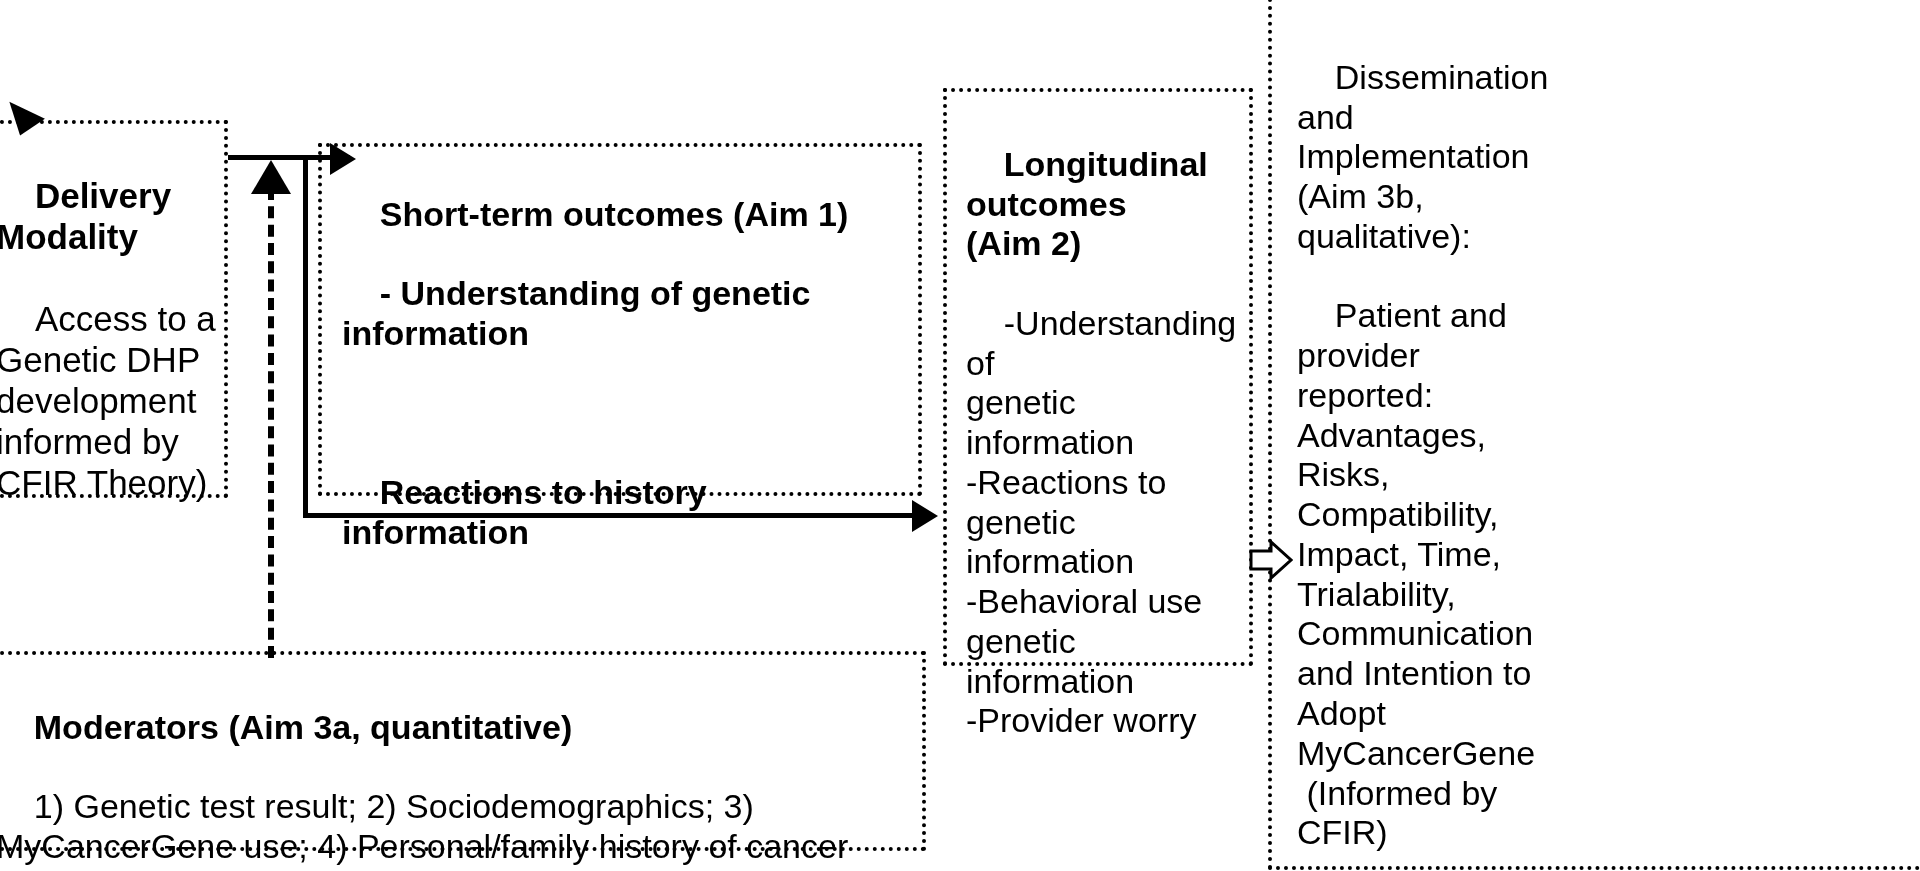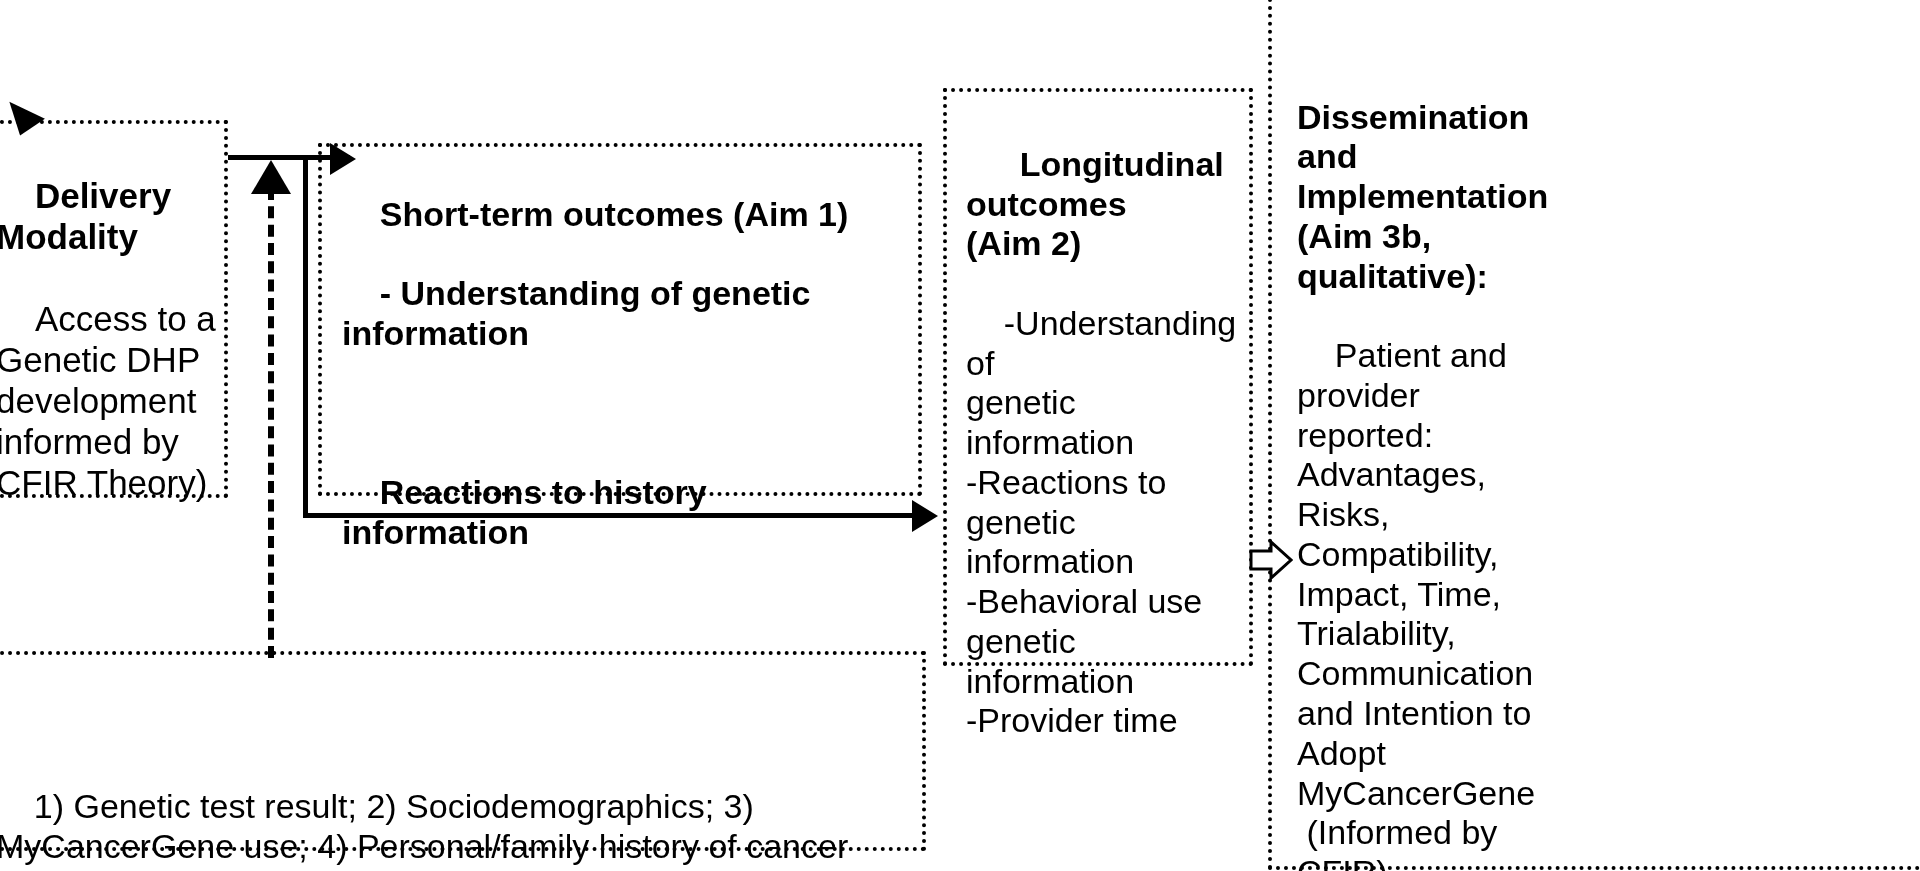--- a/index.html
+++ b/index.html
@@ -66,36 +66,36 @@
     top: 88px;
     width: 310px;
     height: 578px;
   }
   #long-text {
     left: 966px;
     top: 105px;
     width: 280px;
     font-size: 34px;
   }
-  #long-text .b { font-weight: bold; margin-left: 16px; }
+  #long-text .b { font-weight: bold; }
 
   
   #dissem-box {
     left: 1268px;
     top: -10px;
     width: 700px;
     height: 880px;
   }
   #dissem-text {
     left: 1297px;
     top: 18px;
     width: 260px;
     font-size: 34px;
   }
-  #dissem-text .b { font-weight: bold; }
+  #dissem-text .b { font-weight: normal; }
 
   
   #moderators-box {
     left: -40px;
     top: 651px;
     width: 966px;
     height: 200px;
   }
   #moderators-text {
     left: -4px;
@@ -196,21 +196,21 @@
 (Aim 2)</span><br>
     <span>-Understanding of
 genetic
 information
 -Reactions to
 genetic
 information
 -Behavioral use
 genetic
 information
--Provider time</span>
+-Provider worry</span>
   </div>
 
   <div class="txt" id="dissem-text">
     <span class="b">Dissemination
 and
 Implementation
 (Aim 3b,
 qualitative):</span><br>
     <span>Patient and
 provider reported:
@@ -221,18 +221,18 @@
 Trialability,
 Communication
 and Intention to
 Adopt
 MyCancerGene
  (Informed by
 CFIR)</span>
   </div>
 
   <div class="txt" id="moderators-text">
-    <br>
+    <span class="b">Moderators (Aim 3a, quantitative)</span><br>
     <span>1) Genetic test result; 2) Sociodemographics; 3)
 MyCancerGene use; 4) Personal/family history of cancer</span>
   </div>
 
 </div>
 
 </body></html>

